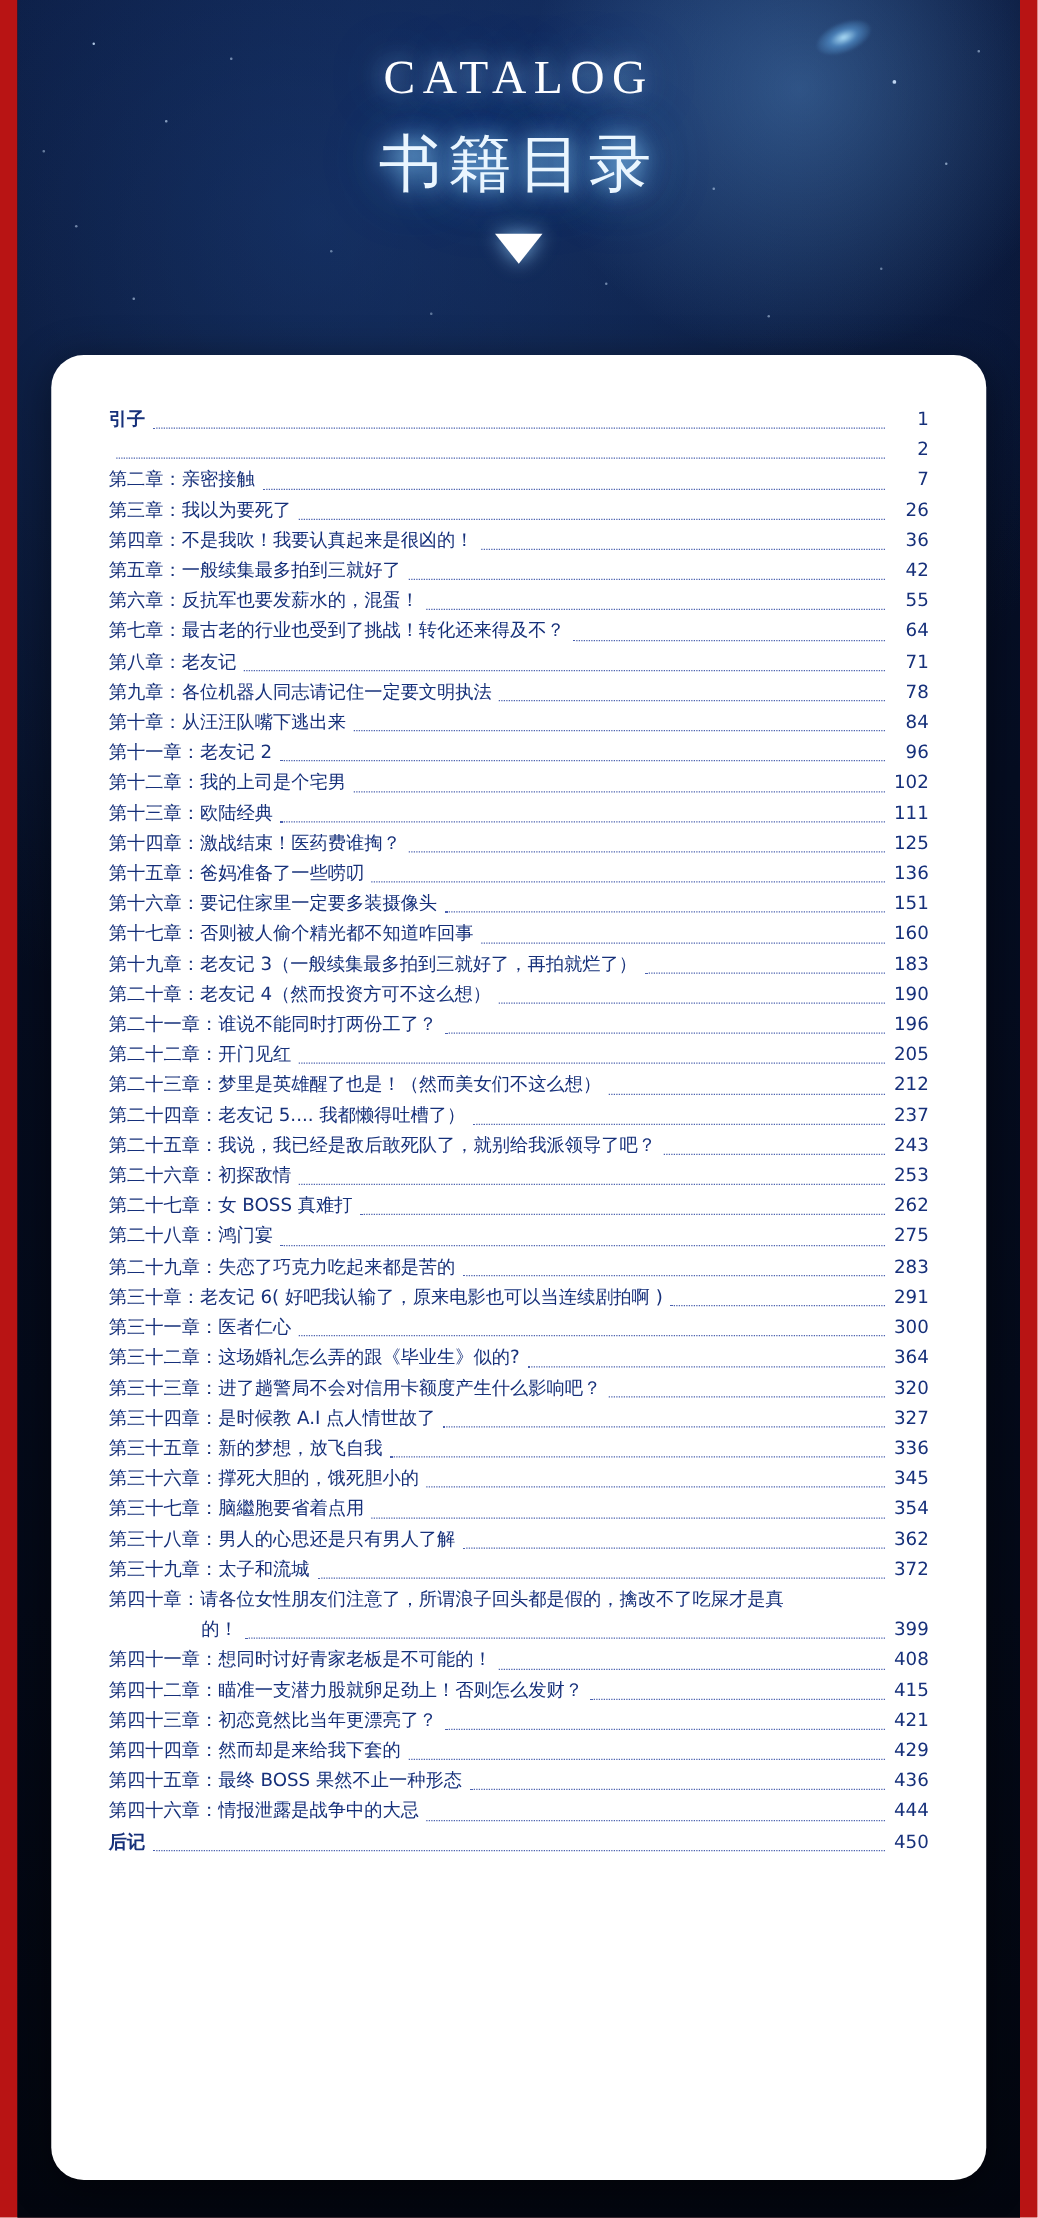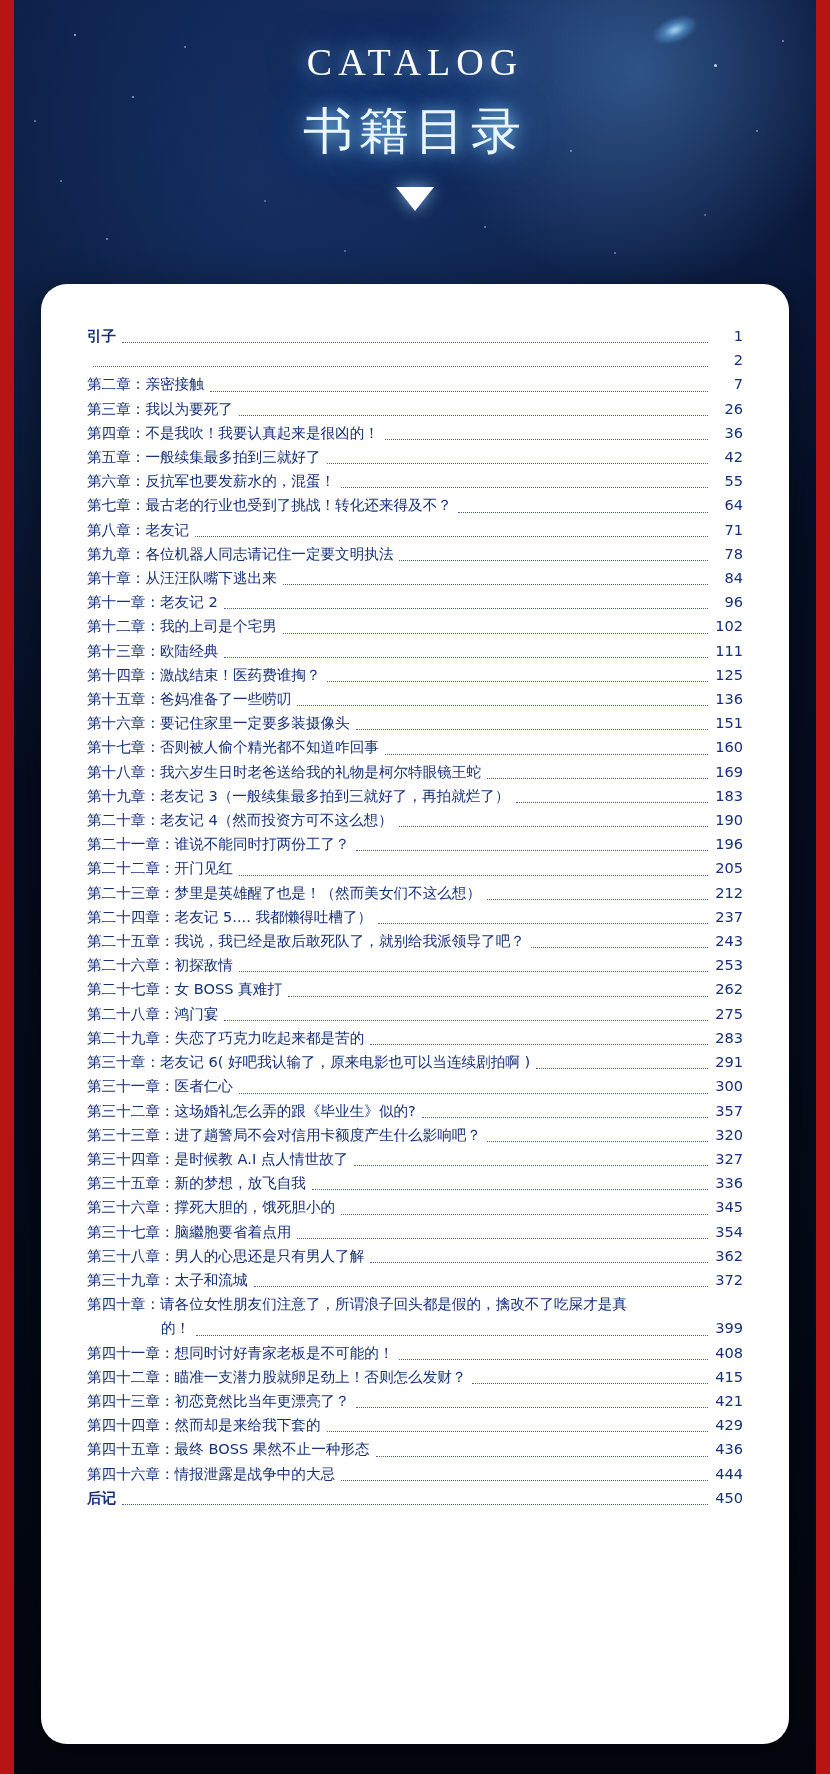--- a/index.html
+++ b/index.html
@@ -257,25 +257,20 @@
           <span class="label">第十六章：要记住家里一定要多装摄像头</span>
           <span class="dots"></span>
           <span class="pg">151</span>
         </div>
         <div class="row">
           <span class="label">第十七章：否则被人偷个精光都不知道咋回事</span>
           <span class="dots"></span>
           <span class="pg">160</span>
         </div>
         <div class="row">
-          <span class="label">第十八章：我六岁生日时老爸送给我的礼物是柯尔特眼镜王蛇</span>
-          <span class="dots"></span>
-          <span class="pg">169</span>
-        </div>
-        <div class="row">
           <span class="label">第十九章：老友记 3（一般续集最多拍到三就好了，再拍就烂了）</span>
           <span class="dots"></span>
           <span class="pg">183</span>
         </div>
         <div class="row">
           <span class="label">第二十章：老友记 4（然而投资方可不这么想）</span>
           <span class="dots"></span>
           <span class="pg">190</span>
         </div>
         <div class="row">
@@ -329,21 +324,21 @@
           <span class="pg">291</span>
         </div>
         <div class="row">
           <span class="label">第三十一章：医者仁心</span>
           <span class="dots"></span>
           <span class="pg">300</span>
         </div>
         <div class="row">
           <span class="label">第三十二章：这场婚礼怎么弄的跟《毕业生》似的?</span>
           <span class="dots"></span>
-          <span class="pg">357</span>
+          <span class="pg">364</span>
         </div>
         <div class="row">
           <span class="label">第三十三章：进了趟警局不会对信用卡额度产生什么影响吧？</span>
           <span class="dots"></span>
           <span class="pg">320</span>
         </div>
         <div class="row">
           <span class="label">第三十四章：是时候教 A.I 点人情世故了</span>
           <span class="dots"></span>
           <span class="pg">327</span>

